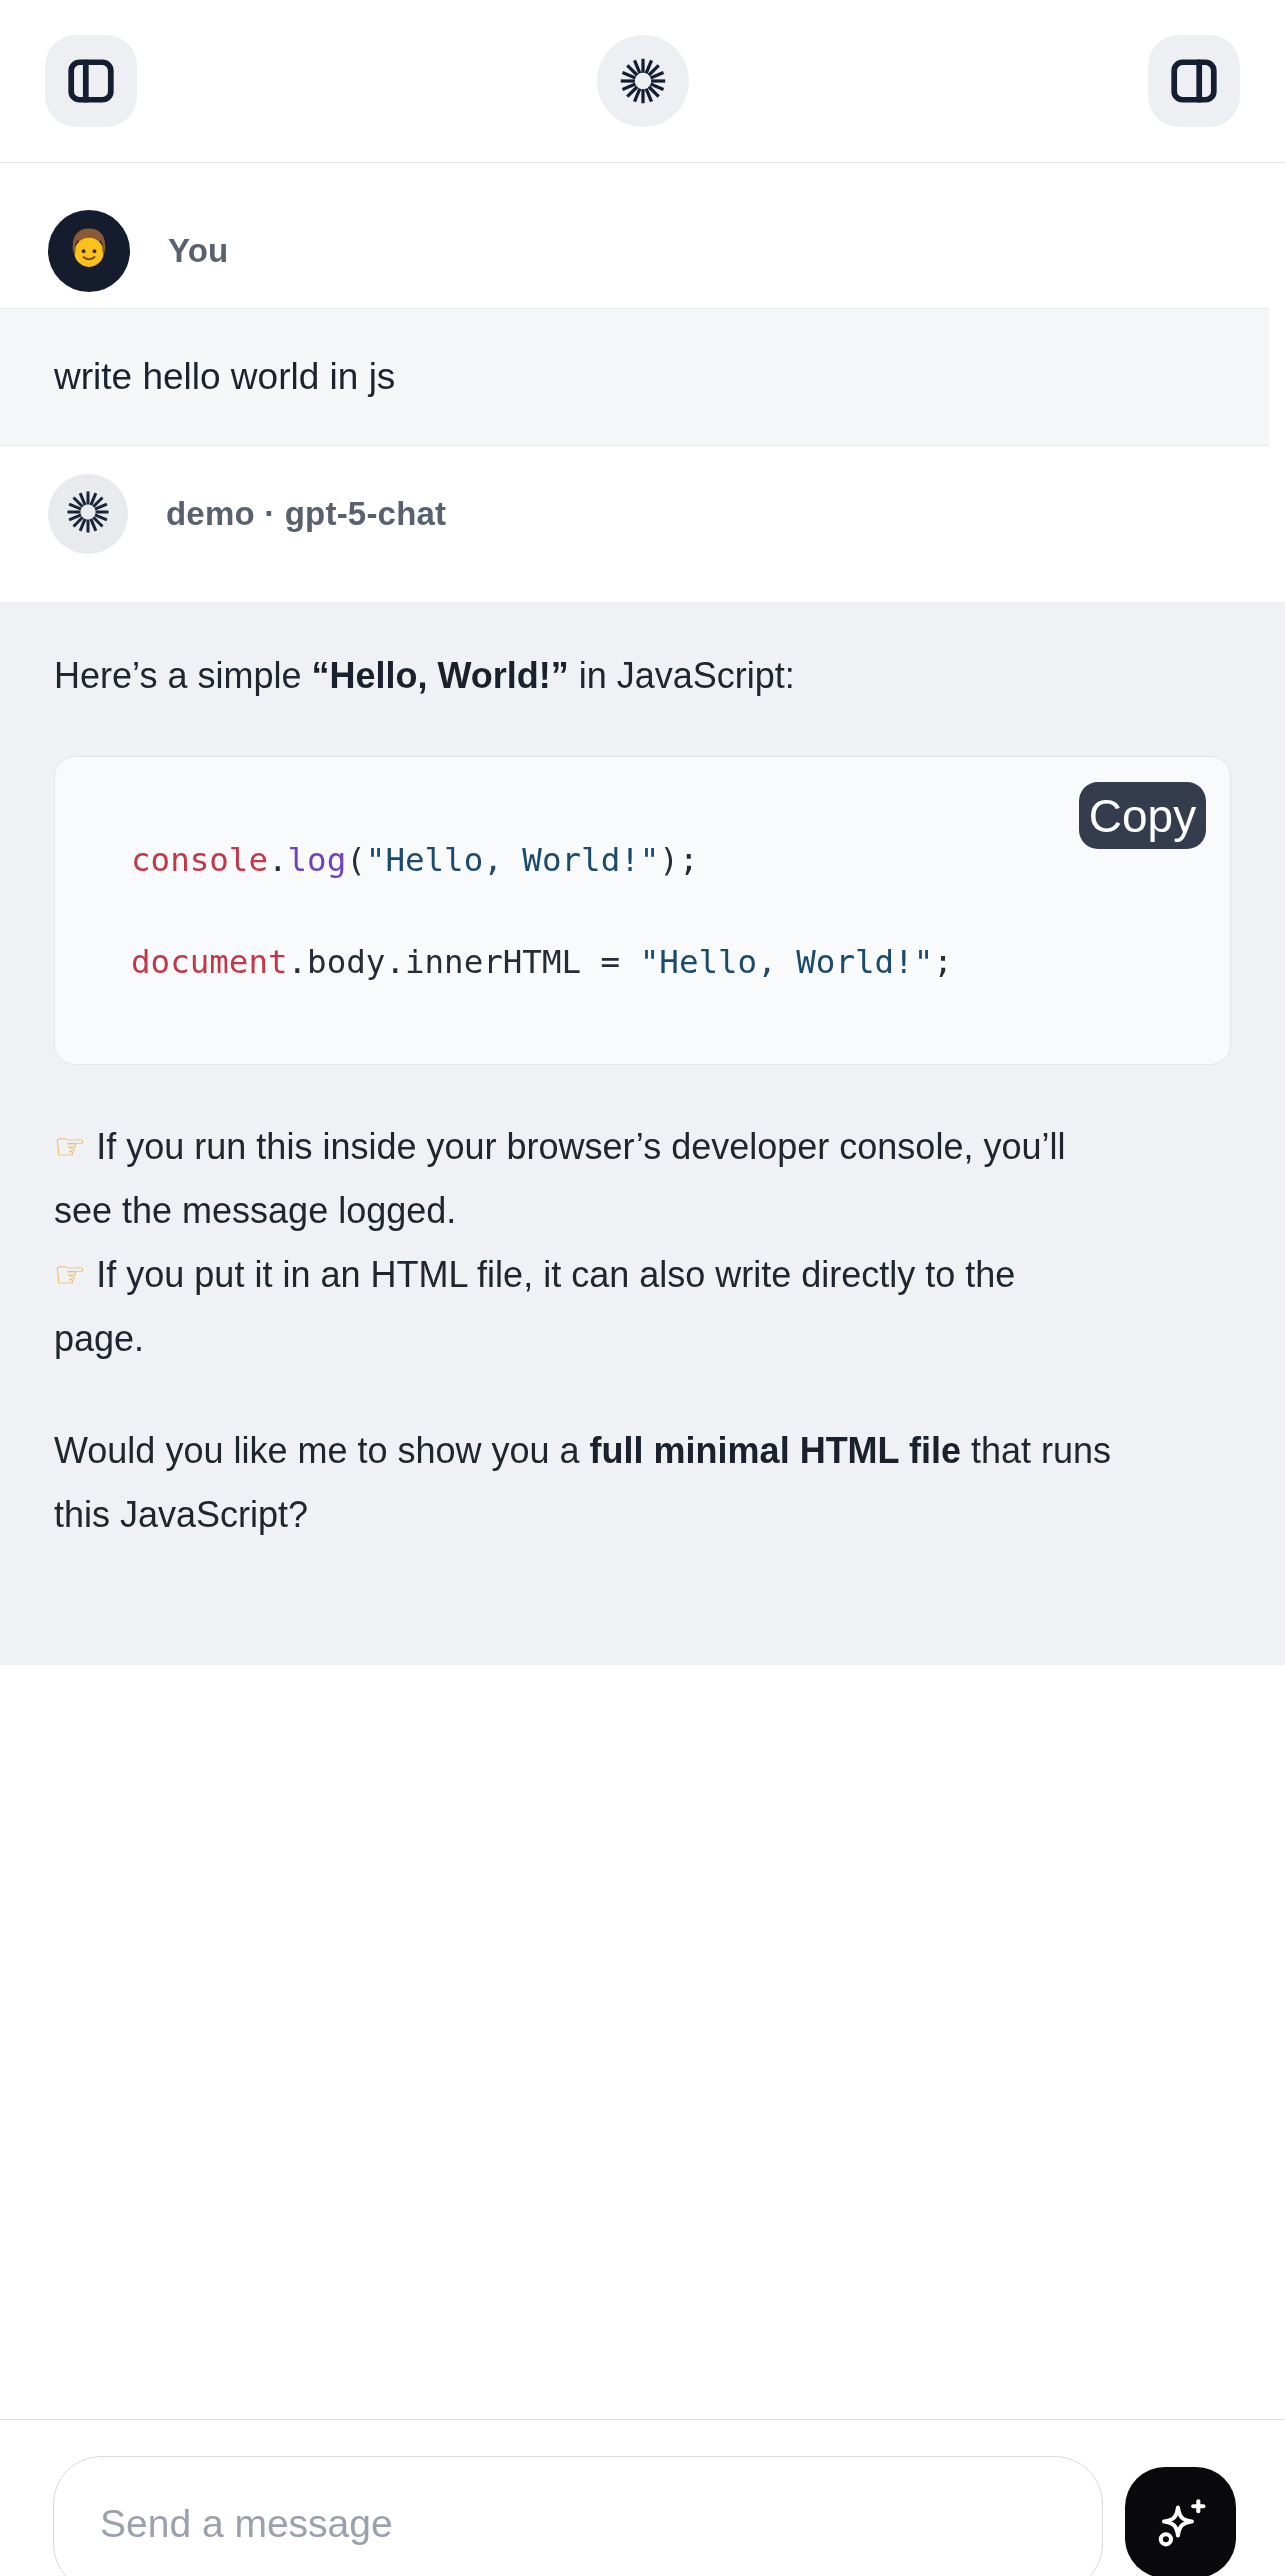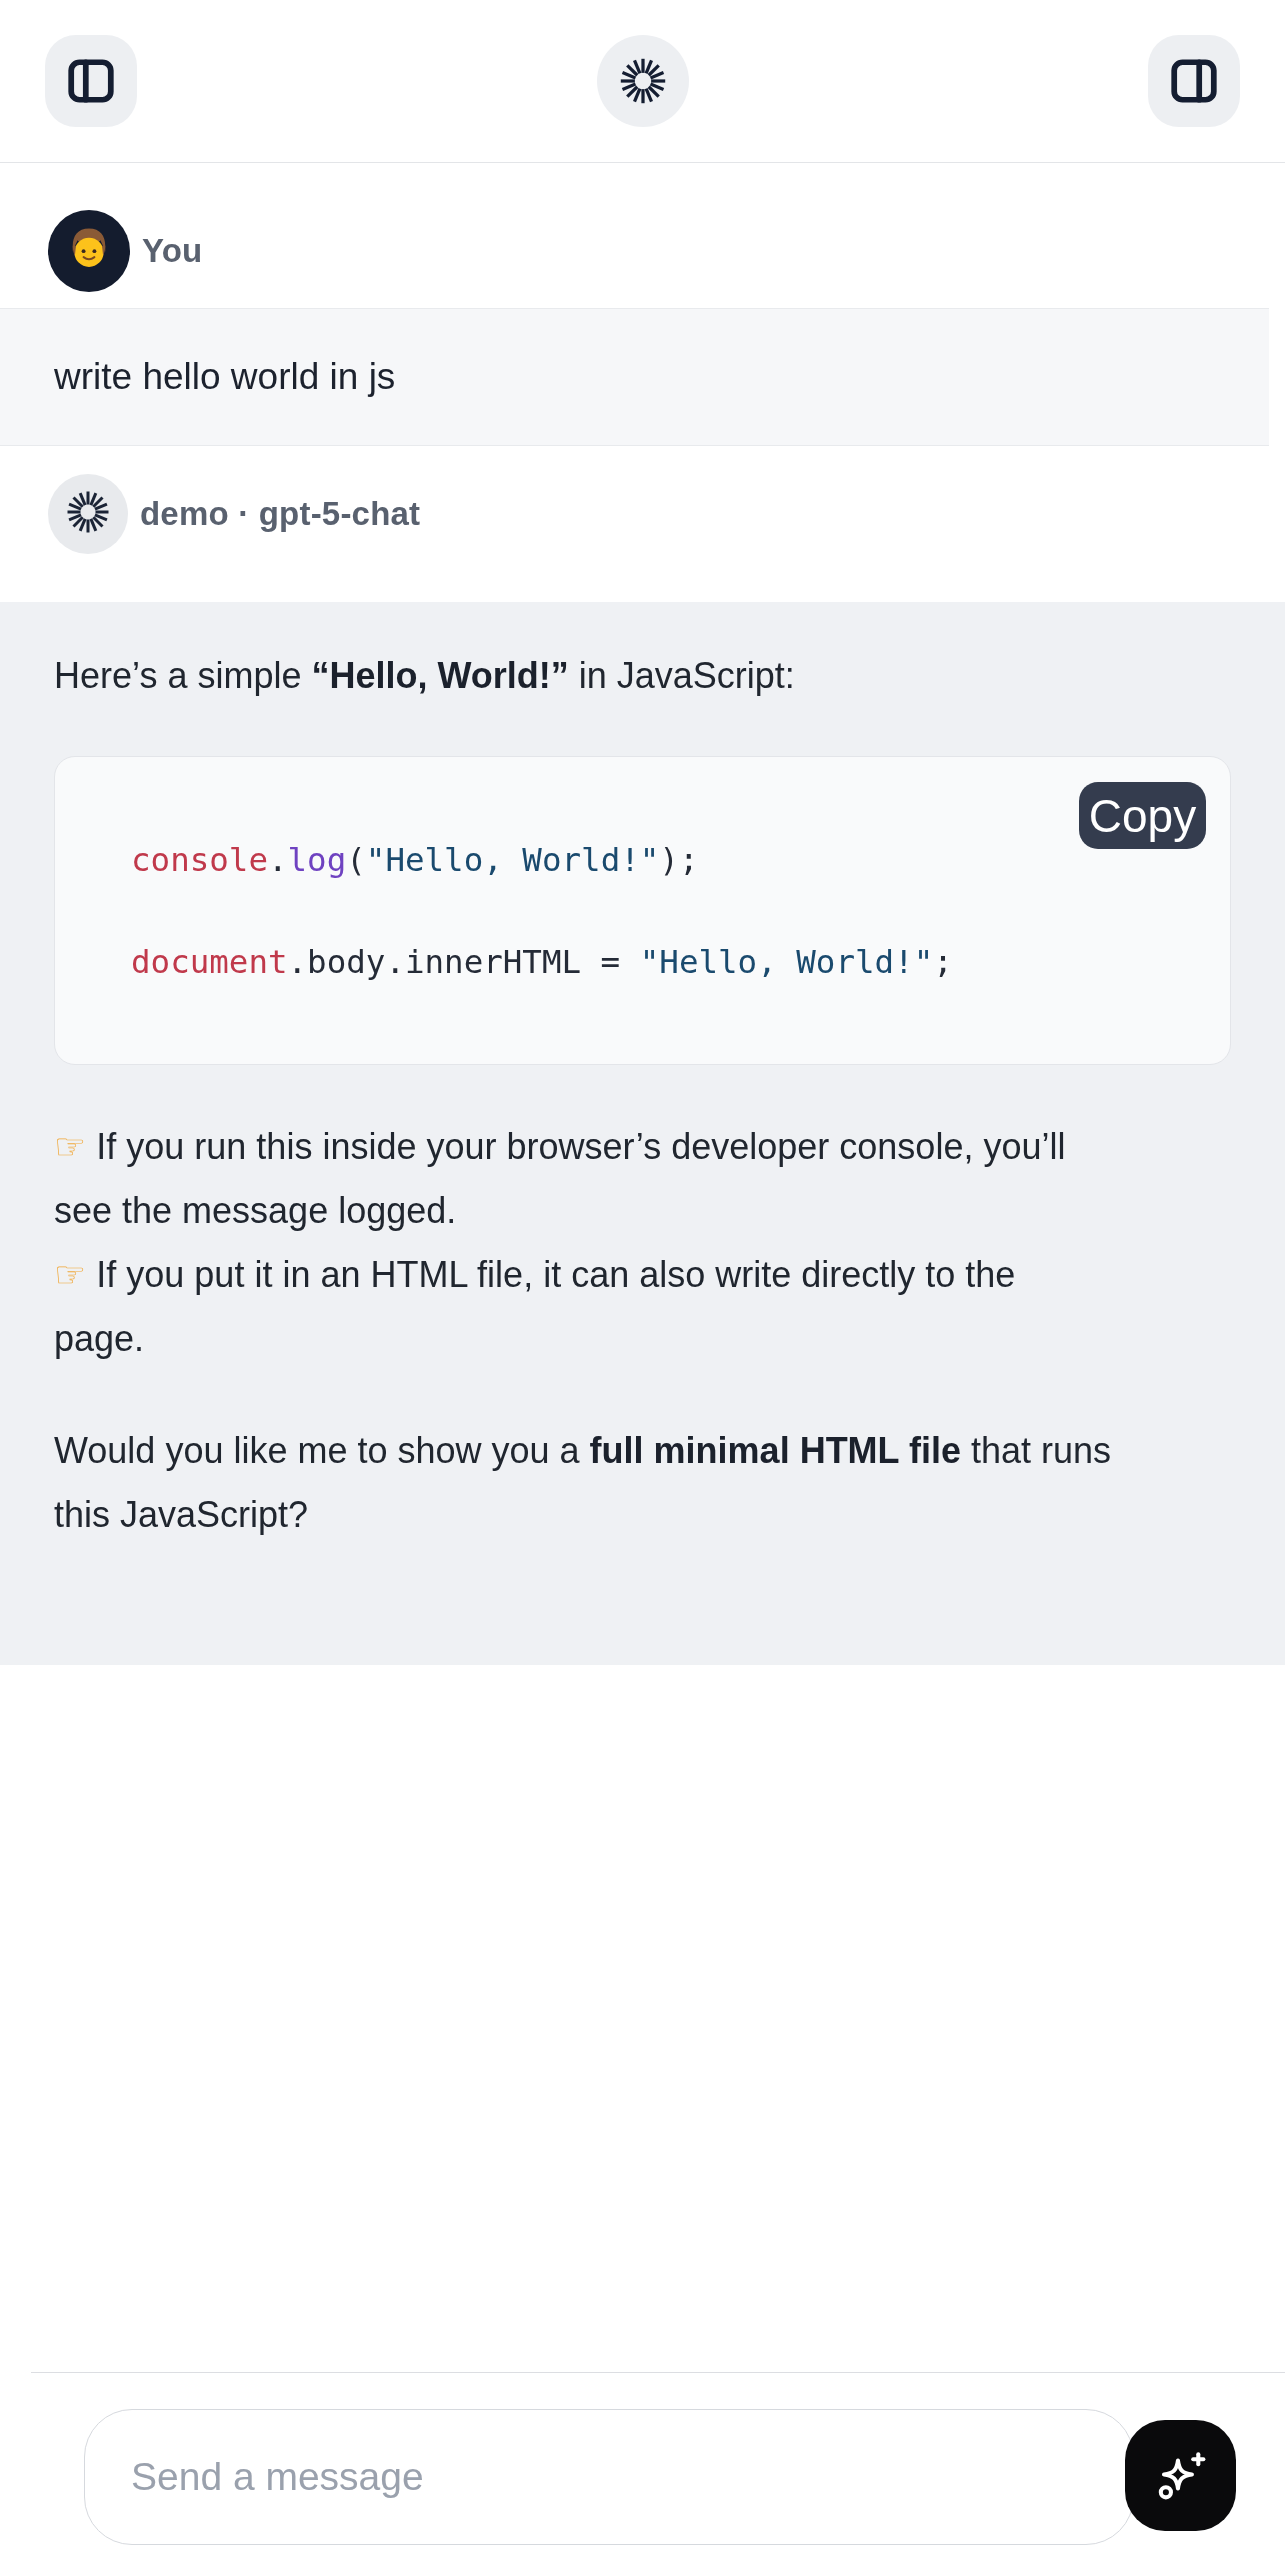--- a/index.html
+++ b/index.html
@@ -17,21 +17,21 @@
   .header{position:absolute;top:0;left:0;right:0;height:163px;background:#fff;
           border-bottom:1.9px solid #e3e5e8;}
   .hbtn{position:absolute;top:35px;width:92px;height:92px;border:none;background:#edeff2;
         color:#141d31;display:flex;align-items:center;justify-content:center;cursor:pointer;}
   .hbtn svg{display:block;}
   .hbtn.left{left:45px;border-radius:31px;}
   .hbtn.right{right:45px;border-radius:31px;}
   .hbtn.center{left:50%;transform:translateX(-50%);border-radius:50%;}
 
   
-  .role-row{position:absolute;left:48px;display:flex;align-items:center;gap:12px;}
+  .role-row{position:absolute;left:48px;display:flex;align-items:center;gap:38px;}
   .avatar{border-radius:50%;display:flex;align-items:center;justify-content:center;overflow:hidden;}
   .user-avatar{width:82px;height:82px;background:var(--user_avatar_bg);}
   .assistant-avatar{width:80px;height:80px;background:var(--assistant_avatar_bg);color:#1b2436;}
   .role-label{font-size:33px;font-weight:700;color:#59616f;letter-spacing:0.2px;}
 
   
   .user-band{position:absolute;top:308px;left:0;right:16px;height:138px;background:var(--band_user_bg);
              border-top:1.9px solid #e8eaed;border-bottom:1.9px solid #e8eaed;
              display:flex;align-items:center;padding:0 54px;font-size:37px;color:#1c222e;}
 
@@ -53,22 +53,22 @@
   .tok-comment{color:var(--code_comment);}
   .tok-keyword{color:var(--code_keyword);}
   .tok-function{color:var(--code_function);}
   .tok-string{color:var(--code_string);}
   .tok-plain{color:var(--code_default);}
   .copy-btn{position:absolute;top:25px;right:24px;width:127px;height:67px;border:none;cursor:pointer;
             background:var(--copy_button_bg);color:#fff;border-radius:19px;font-size:46px;
             font-family:"Liberation Sans",sans-serif;display:flex;align-items:center;justify-content:center;}
 
   
-  .bottom-bar{position:absolute;left:0;right:0;bottom:0;height:204px;background:#fff;
-              border-top:1.9px solid #dcdee2;margin-left:31px;}
+  .bottom-bar{position:absolute;left:0;right:0;bottom:0;height:157px;background:#fff;
+              border-top:1.9px solid #dcdee2;}
   .composer-input{position:absolute;left:53px;top:36px;width:1050px;height:136px;background:#fff;
                   border:1.9px solid #d6d9de;border-radius:48px;padding:0 46px;font-size:39px;
                   color:#1c222e;font-family:"Liberation Sans",sans-serif;outline:none;}
   .composer-input::placeholder{color:#9aa1ad;}
   .send-btn{position:absolute;right:49px;top:47px;width:111px;height:111px;border:none;cursor:pointer;
             background:var(--send_button_bg);color:#fff;border-radius:40px;
             display:flex;align-items:center;justify-content:center;}
 </style>
 </head>
 <body>

